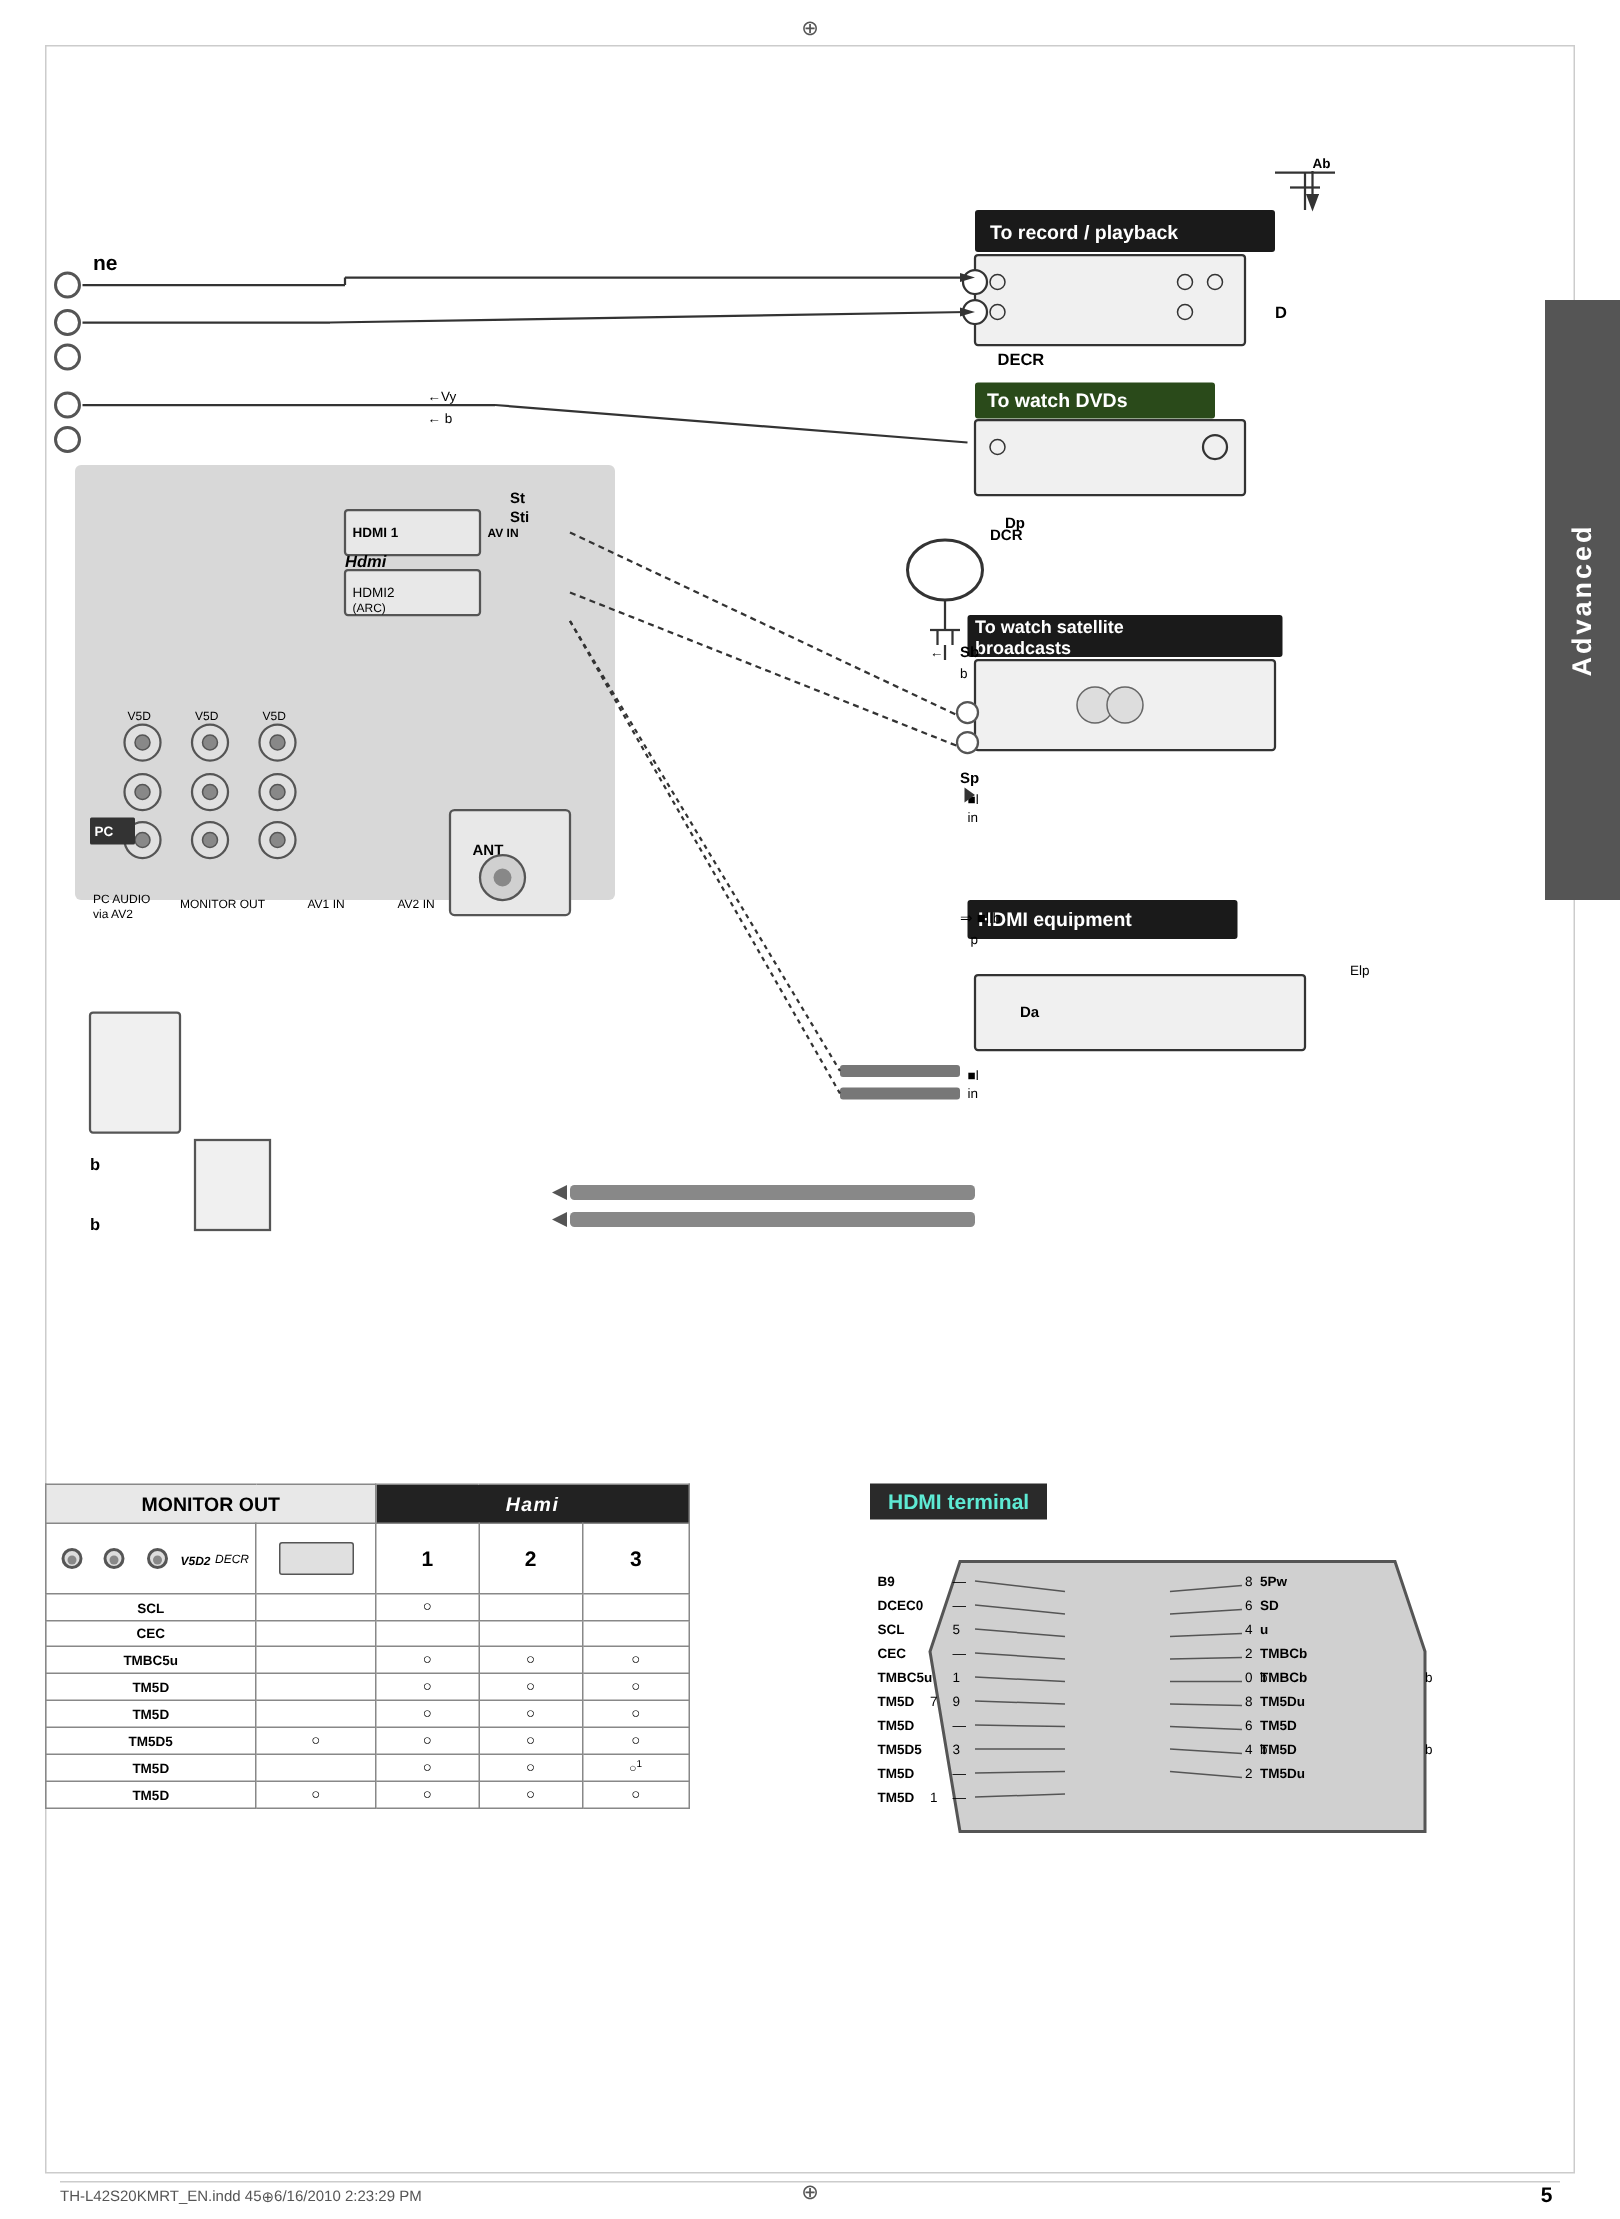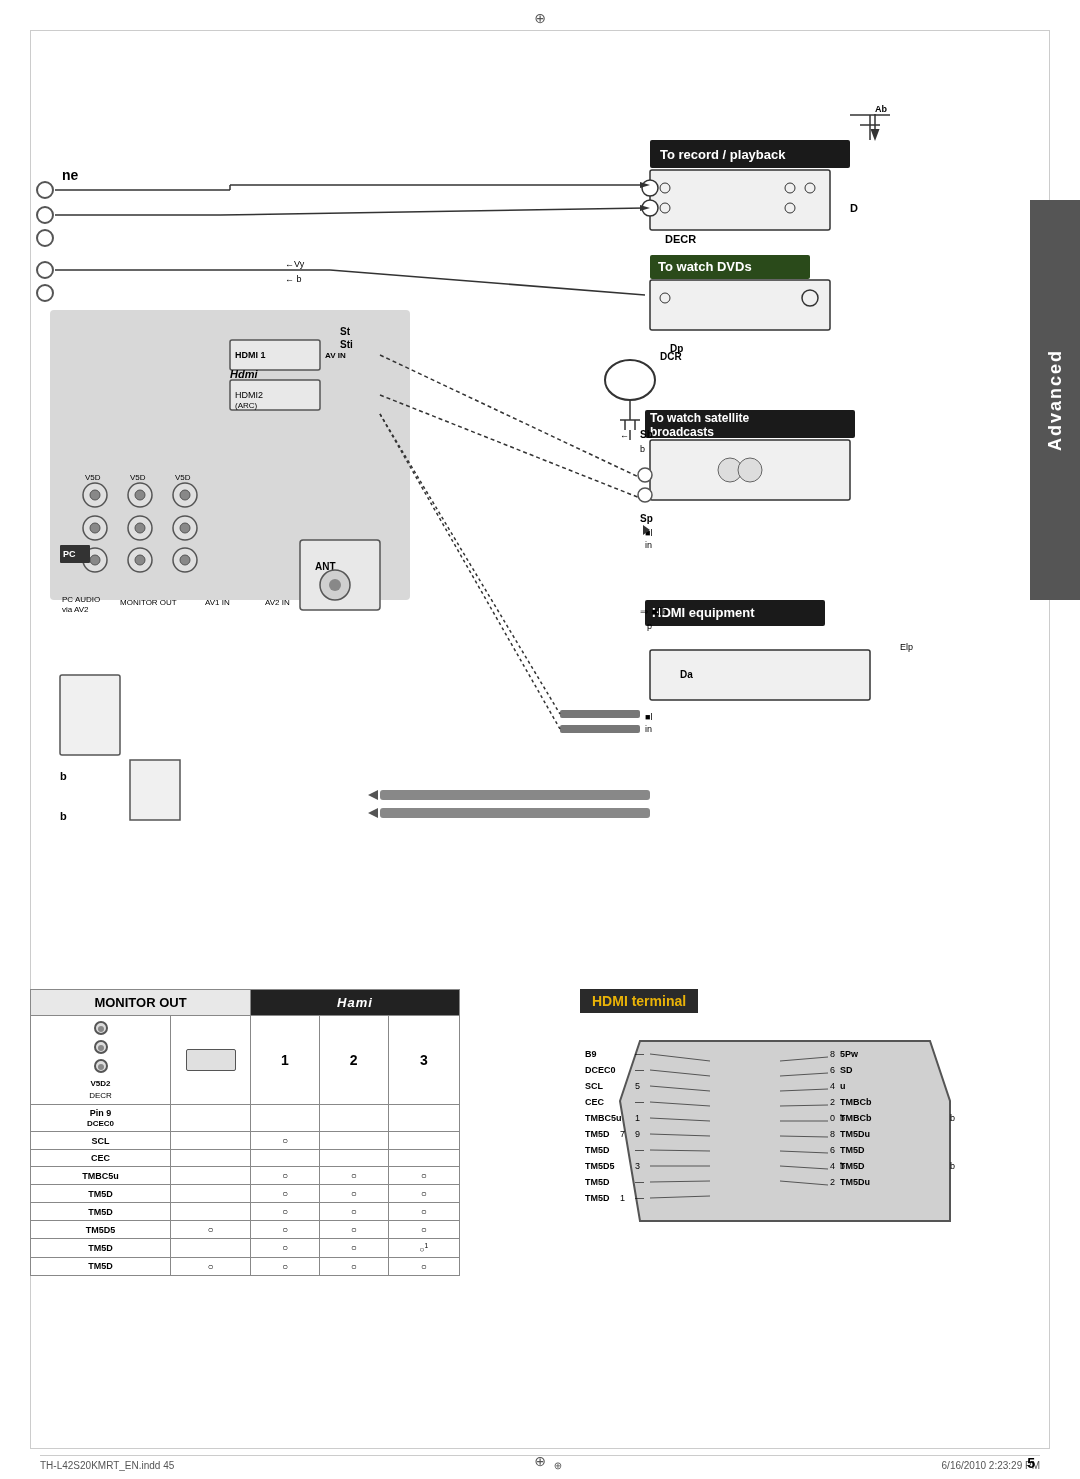--- a/index.html
+++ b/index.html
@@ -68,33 +68,33 @@
     }
 
     
     .hdmi-terminal {
       position: absolute;
       right: 0; top: 30px;
       width: 440px;
     }
     .hdmi-terminal-title {
       background: #2a2a2a;
-      color: #eab308;
+      color: #5eead4;
       padding: 4px 12px;
       font-weight: bold;
       font-size: 14px;
       display: inline-block;
       margin-bottom: 8px;
     }
 
     
     .footer {
       position: absolute;
       bottom: 8px; left: 40px; right: 40px;
-      display: flex; justify-content: space-between;
+      display: flex; 
       font-size: 10px; color: #555;
       border-top: 1px solid #ccc;
       padding-top: 4px;
     }
 
     
     .page-number {
       position: absolute;
       bottom: 8px; right: 45px;
       font-size: 14px; font-weight: bold;
@@ -311,50 +311,41 @@
     <tbody>
         <tr>
       <th colspan="2" style="border:1px solid #888;padding:5px;background:#e8e8e8;font-size:13px;font-weight:bold;">MONITOR OUT</th>
       <th colspan="3" style="border:1px solid #888;padding:5px;background:#222;color:#fff;font-size:13px;font-weight:bold;">
         <span style="font-style:italic;letter-spacing:1px;text-align:center;">Hami</span>
       </th>
     </tr>
     <tr>
       <td style="border:1px solid #888;padding:4px;width:140px;">
 
-        <div style="display:flex;flex-direction:column;gap:3px;align-items:center;">
+        <div style="display:flex;flex-direction:row;gap:3px;align-items:center;font-style:italic;">
           <div style="width:14px;height:14px;border-radius:50%;border:2px solid #555;background:#ddd;margin:1px auto;">
             <div style="width:6px;height:6px;border-radius:50%;background:#888;margin:3px auto;"></div>
           </div>
           <div style="width:14px;height:14px;border-radius:50%;border:2px solid #555;background:#ddd;margin:1px auto;">
             <div style="width:6px;height:6px;border-radius:50%;background:#888;margin:3px auto;"></div>
           </div>
           <div style="width:14px;height:14px;border-radius:50%;border:2px solid #555;background:#ddd;margin:1px auto;">
             <div style="width:6px;height:6px;border-radius:50%;background:#888;margin:3px auto;"></div>
           </div>
           <div style="font-size:8px;font-weight:bold;margin-top:2px;">V5D2</div>
           <div style="font-size:8px;">DECR</div>
         </div>
       </td>
       <td style="border:1px solid #888;padding:4px;width:80px;">
 
         <div style="width:50px;height:22px;background:#e0e0e0;border:1.5px solid #555;border-radius:2px;margin:8px auto;"></div>
       </td>
       <td style="border:1px solid #888;text-align:center;font-weight:bold;font-size:14px;">1</td>
       <td style="border:1px solid #888;text-align:center;font-weight:bold;font-size:14px;">2</td>
       <td style="border:1px solid #888;text-align:center;font-weight:bold;font-size:14px;">3</td>
-    </tr>
-    <tr>
-      <td style="border:1px solid #888;padding:3px;font-size:9px;font-weight:bold;">
-        <span>Pin 9</span><br><span style="font-size:8px;">DCEC0</span>
-      </td>
-      <td style="border:1px solid #888;"></td>
-      <td style="border:1px solid #888;"></td>
-      <td style="border:1px solid #888;"></td>
-      <td style="border:1px solid #888;"></td>
     </tr>
     <tr>
       <td style="border:1px solid #888;padding:3px;font-size:9px;font-weight:bold;">
         <span>SCL</span>
       </td>
       <td style="border:1px solid #888;"></td>
       <td style="border:1px solid #888;text-align:center;">○</td>
       <td style="border:1px solid #888;"></td>
       <td style="border:1px solid #888;"></td>
     </tr>

